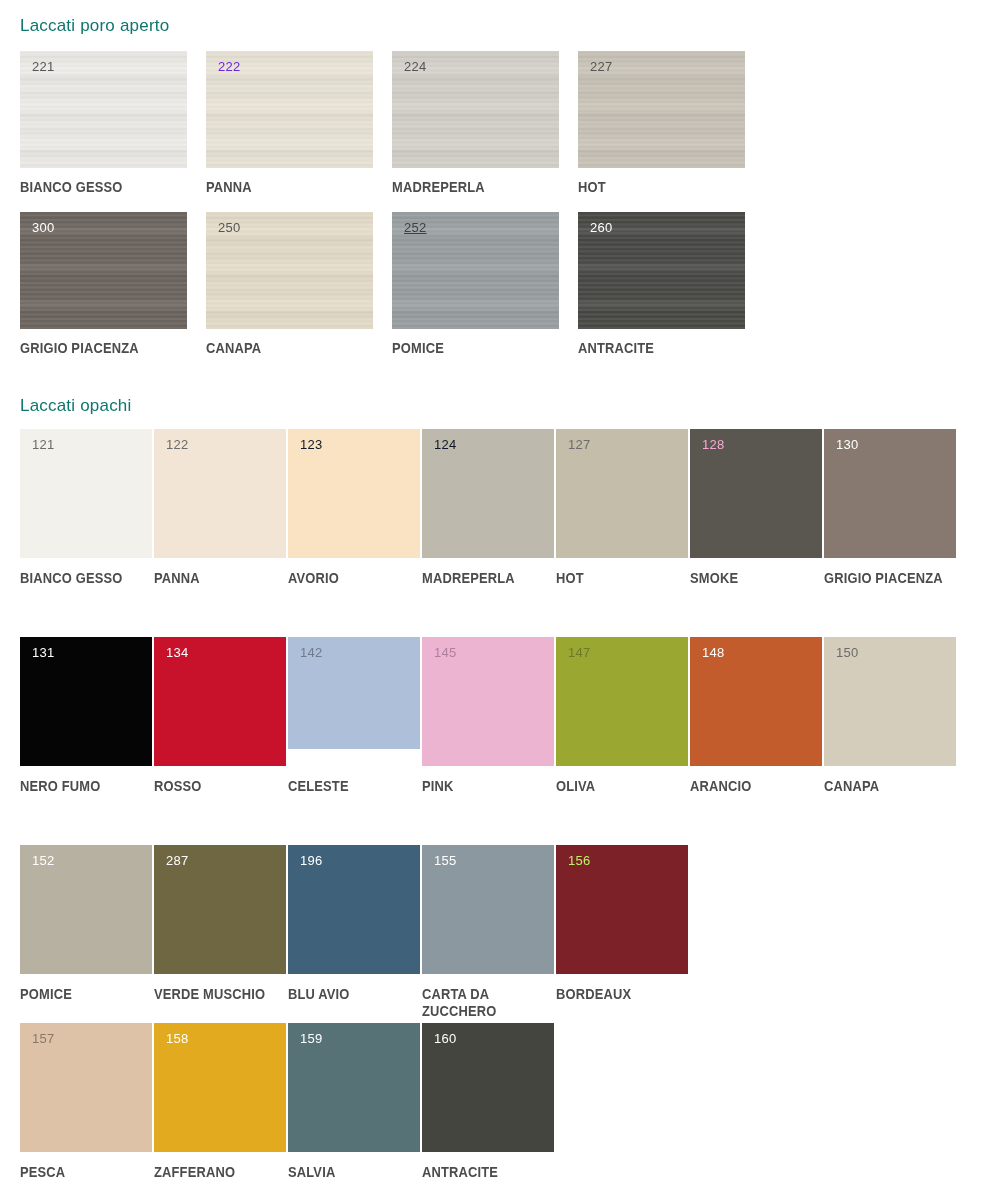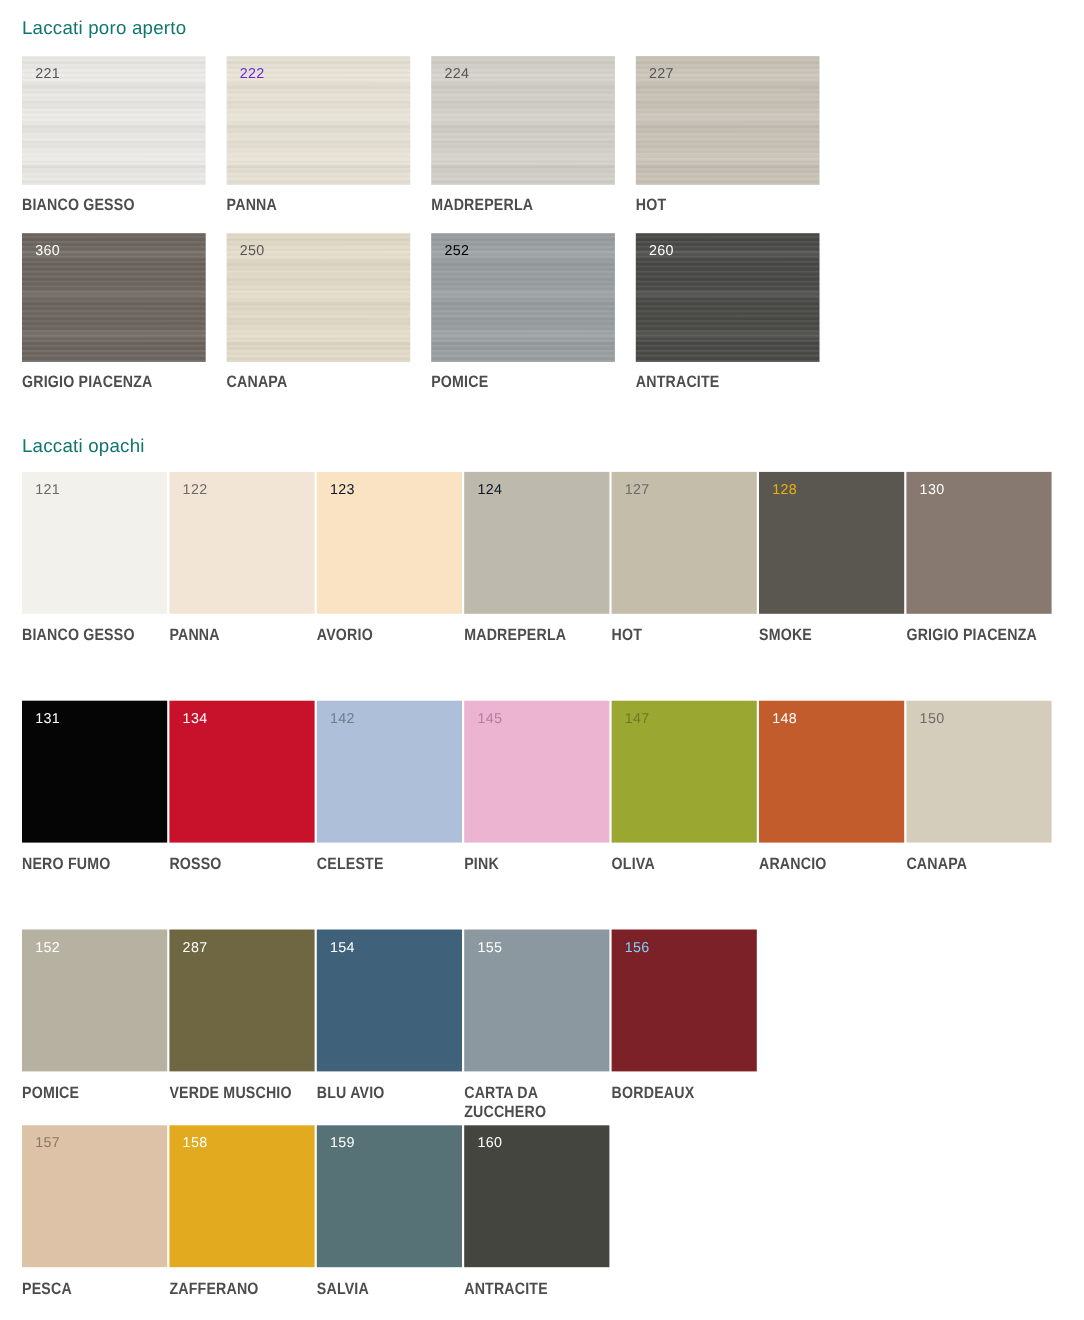--- a/index.html
+++ b/index.html
@@ -133,35 +133,35 @@
       <div class="swatch-cell" style="left: 578px; top: 51px; width: 167px;">
         <div class="chip" style="height: 117px; background: rgb(201, 195, 184);">
           <div class="grain"></div>
           <div class="chip-code" style="color: rgb(85, 85, 85);">227</div>
         </div>
         <div class="chip-name" style="top: 127px;">HOT</div>
       </div>
       <div class="swatch-cell" style="left: 20px; top: 212px; width: 167px;">
         <div class="chip" style="height: 117px; background: rgb(110, 102, 96);">
           <div class="grain"></div>
-          <div class="chip-code" style="color: rgb(255, 255, 255);">360</div>
+          <div class="chip-code" style="color: rgb(255, 255, 255);">300</div>
         </div>
         <div class="chip-name" style="top: 127px;">GRIGIO PIACENZA</div>
       </div>
       <div class="swatch-cell" style="left: 206px; top: 212px; width: 167px;">
         <div class="chip" style="height: 117px; background: rgb(228, 220, 201);">
           <div class="grain"></div>
           <div class="chip-code" style="color: rgb(85, 85, 85);">250</div>
         </div>
         <div class="chip-name" style="top: 127px;">CANAPA</div>
       </div>
       <div class="swatch-cell" style="left: 392px; top: 212px; width: 167px;">
         <div class="chip" style="height: 117px; background: rgb(154, 159, 161);">
           <div class="grain"></div>
-          <div class="chip-code" style="color: #000000;">252</div>
+          <div class="chip-code" style="color: #404040; text-decoration: underline;">252</div>
         </div>
         <div class="chip-name" style="top: 127px;">POMICE</div>
       </div>
       <div class="swatch-cell" style="left: 578px; top: 212px; width: 167px;">
         <div class="chip" style="height: 117px; background: rgb(74, 74, 71);">
           <div class="grain"></div>
           <div class="chip-code" style="color: rgb(255, 255, 255);">260</div>
         </div>
         <div class="chip-name" style="top: 127px;">ANTRACITE</div>
       </div>
@@ -190,21 +190,21 @@
         <div class="chip-name" style="top: 140px;">MADREPERLA</div>
       </div>
       <div class="swatch-cell" style="left: 556px; top: 429px; width: 132px;">
         <div class="chip" style="height: 129px; background: rgb(196, 189, 170);">
           <div class="chip-code" style="color: rgb(107, 107, 107);">127</div>
         </div>
         <div class="chip-name" style="top: 140px;">HOT</div>
       </div>
       <div class="swatch-cell" style="left: 690px; top: 429px; width: 132px;">
         <div class="chip" style="height: 129px; background: rgb(90, 87, 81);">
-          <div class="chip-code" style="color: #eab308;">128</div>
+          <div class="chip-code" style="color: #f9a8d4;">128</div>
         </div>
         <div class="chip-name" style="top: 140px;">SMOKE</div>
       </div>
       <div class="swatch-cell" style="left: 824px; top: 429px; width: 132px;">
         <div class="chip" style="height: 129px; background: rgb(135, 121, 111);">
           <div class="chip-code" style="color: rgb(255, 255, 255);">130</div>
         </div>
         <div class="chip-name" style="top: 140px;">GRIGIO PIACENZA</div>
       </div>
       <div class="swatch-cell" style="left: 20px; top: 637px; width: 132px;">
@@ -213,21 +213,21 @@
         </div>
         <div class="chip-name" style="top: 140px;">NERO FUMO</div>
       </div>
       <div class="swatch-cell" style="left: 154px; top: 637px; width: 132px;">
         <div class="chip" style="height: 129px; background: rgb(200, 18, 44);">
           <div class="chip-code" style="color: rgb(255, 255, 255);">134</div>
         </div>
         <div class="chip-name" style="top: 140px;">ROSSO</div>
       </div>
       <div class="swatch-cell" style="left: 288px; top: 637px; width: 132px;">
-        <div class="chip" style="height: 129px; background: rgb(173, 191, 217);">
+        <div class="chip" style="height: 112px; background: rgb(173, 191, 217);">
           <div class="chip-code" style="color: rgb(111, 124, 140);">142</div>
         </div>
         <div class="chip-name" style="top: 140px;">CELESTE</div>
       </div>
       <div class="swatch-cell" style="left: 422px; top: 637px; width: 132px;">
         <div class="chip" style="height: 129px; background: rgb(237, 180, 210);">
           <div class="chip-code" style="color: rgb(176, 127, 160);">145</div>
         </div>
         <div class="chip-name" style="top: 140px;">PINK</div>
       </div>
@@ -256,34 +256,34 @@
         <div class="chip-name" style="top: 140px;">POMICE</div>
       </div>
       <div class="swatch-cell" style="left: 154px; top: 845px; width: 132px;">
         <div class="chip" style="height: 129px; background: rgb(110, 103, 66);">
           <div class="chip-code" style="color: rgb(255, 255, 255);">287</div>
         </div>
         <div class="chip-name" style="top: 140px;">VERDE MUSCHIO</div>
       </div>
       <div class="swatch-cell" style="left: 288px; top: 845px; width: 132px;">
         <div class="chip" style="height: 129px; background: rgb(63, 97, 121);">
-          <div class="chip-code" style="color: rgb(255, 255, 255);">154</div>
+          <div class="chip-code" style="color: rgb(255, 255, 255);">196</div>
         </div>
         <div class="chip-name" style="top: 140px;">BLU AVIO</div>
       </div>
       <div class="swatch-cell" style="left: 422px; top: 845px; width: 132px;">
         <div class="chip" style="height: 129px; background: rgb(139, 152, 160);">
           <div class="chip-code" style="color: rgb(255, 255, 255);">155</div>
         </div>
         <div class="chip-name" style="top: 140px;">CARTA DA
 ZUCCHERO</div>
       </div>
       <div class="swatch-cell" style="left: 556px; top: 845px; width: 132px;">
         <div class="chip" style="height: 129px; background: rgb(124, 33, 39);">
-          <div class="chip-code" style="color: #7dd3fc;">156</div>
+          <div class="chip-code" style="color: #bef264;">156</div>
         </div>
         <div class="chip-name" style="top: 140px;">BORDEAUX</div>
       </div>
       <div class="swatch-cell" style="left: 20px; top: 1023px; width: 132px; border-radius: 17px;">
         <div class="chip" style="height: 129px; background: rgb(222, 194, 168);">
           <div class="chip-code" style="color: rgb(138, 120, 102);">157</div>
         </div>
         <div class="chip-name" style="top: 140px;">PESCA</div>
       </div>
       <div class="swatch-cell" style="left: 154px; top: 1023px; width: 132px;">

